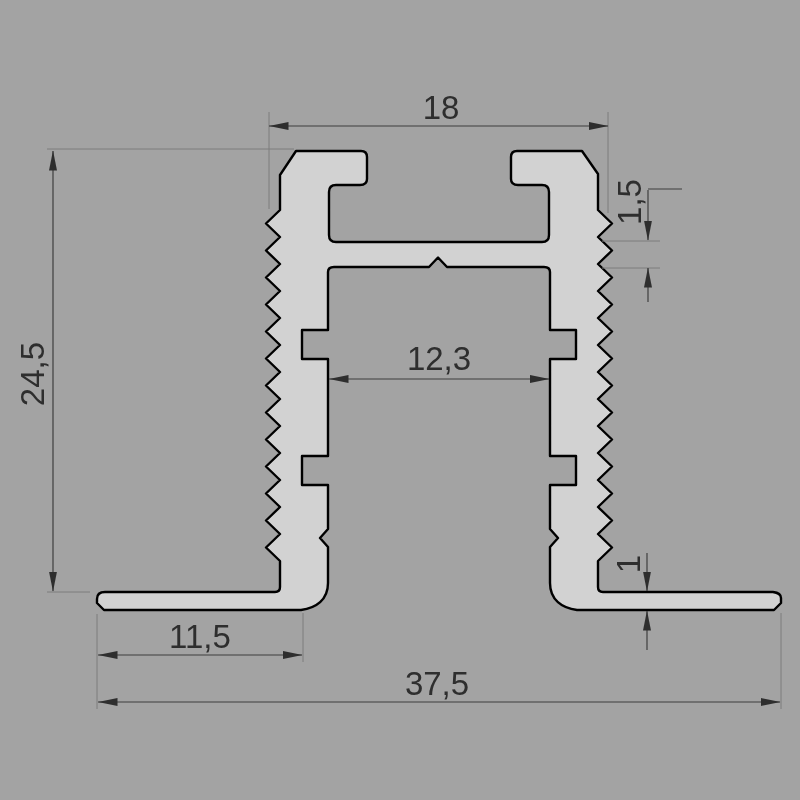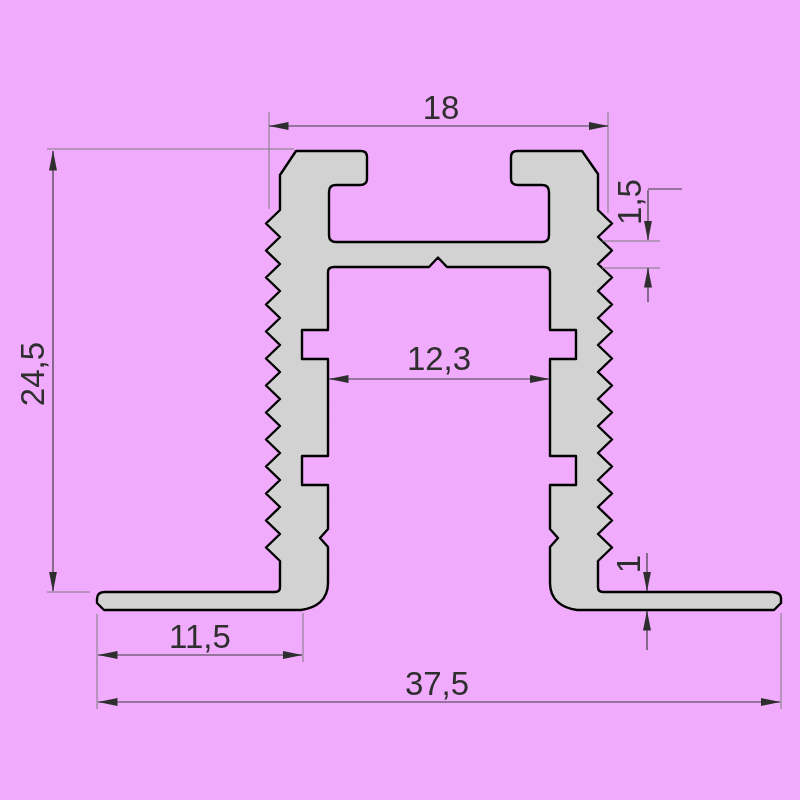--- a/index.html
+++ b/index.html
@@ -1,16 +1,16 @@
 <!DOCTYPE html>
 <html><head>
 <meta charset="utf-8">
 <style>
   html,body{margin:0;padding:0;background:#ffffff;}
-  .stage{position:relative;width:800px;height:800px;background:#f0abfc;overflow:hidden;}
+  .stage{position:relative;width:800px;height:800px;background:#a3a3a3;overflow:hidden;}
   svg{display:block;}
   .outline{stroke:#000000;stroke-width:2.4;stroke-linejoin:round;}
   .dim{stroke:#3f3f3f;stroke-width:1.2;fill:none;}
   .ext{stroke:#7d7d7d;stroke-width:1;fill:none;}
   .lbl{font-family:"Liberation Sans","DejaVu Sans",sans-serif;font-size:33px;fill:#2e2e2e;}
   .lbl{text-anchor:middle;}
 </style>
 </head>
 <body>
 

